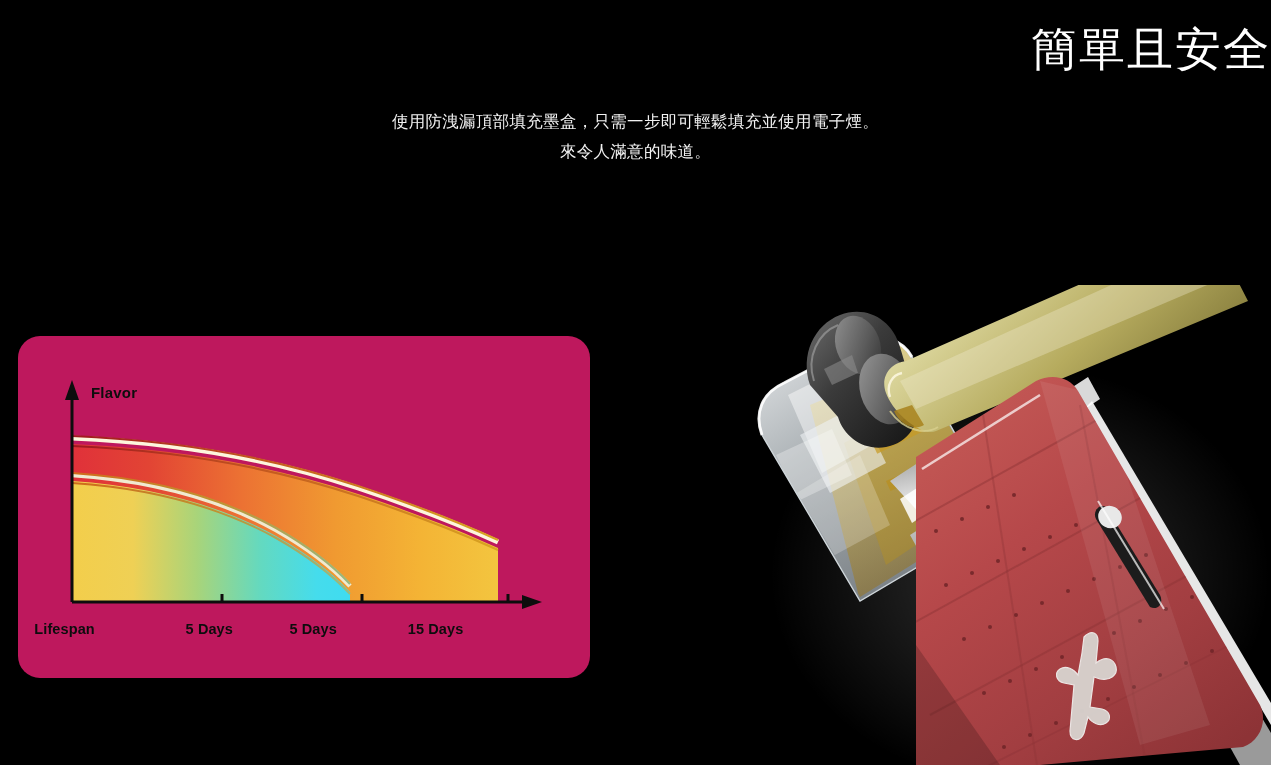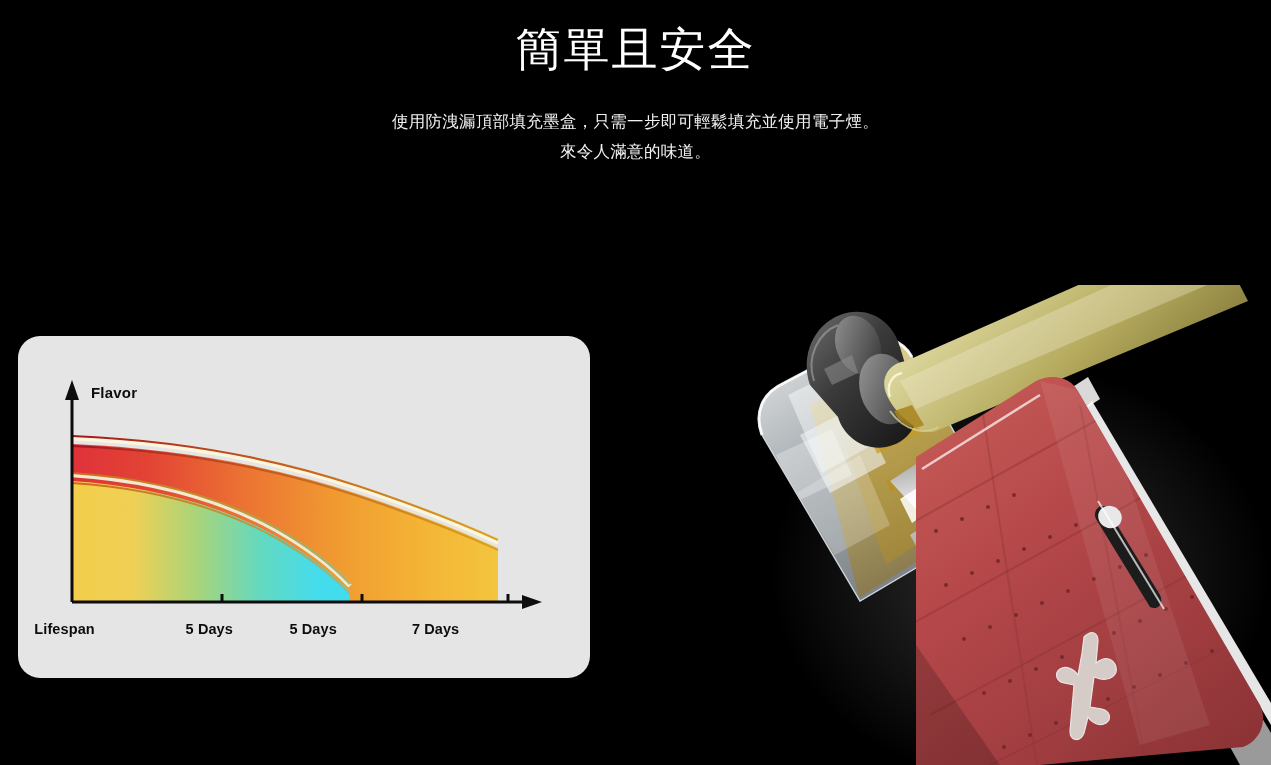--- a/index.html
+++ b/index.html
@@ -26,39 +26,40 @@
     text-align: center;
     z-index: 5;
   }
   .headline {
     font-size: 46px;
     line-height: 1.18;
     color: #ffffff;
     font-weight: 400;
     letter-spacing: 2px;
     padding-top: 22px;
+    text-align: right;
   }
   .subcopy {
     margin: 30px auto 4px auto;
     width: 600px;
     font-size: 16.5px;
     line-height: 30px;
     color: #f2f2f2;
     font-weight: 400;
     letter-spacing: .3px;
   }
 
   
   .chart-card {
     position: absolute;
     left: 18px;
     top: 336px;
     width: 572px;
     height: 342px;
-    background: #e5e5e5;
+    background: #be185d;
     border-radius: 22px;
     overflow: hidden;
   }
   .chart-svg-wrap {
     position: absolute;
     left: 0; top: 0;
     width: 572px;
     height: 342px;
   }
   .chart-svg { display: block; }
@@ -178,21 +179,21 @@
         </g>
       </svg>
     </div>
 
     <div class="axis-title">Flavor</div>
 
     <div class="xlabels">
       <span class="xlabel" style="left:9.7%;">Lifespan</span>
       <span class="xlabel" style="left:36.1%;padding-left:36px;">5 Days</span>
       <span class="xlabel" style="left:61.5%;">5 Days</span>
-      <span class="xlabel" style="left:87.0%;">7 Days</span>
+      <span class="xlabel" style="left:87.0%;">15 Days</span>
     </div>
   </div>
 
   <div class="product">
     <svg width="531" height="480" viewBox="0 0 531 480" xmlns="http://www.w3.org/2000/svg">
       <defs>
         <linearGradient id="leatherG" x1="0.15" y1="0" x2="0.85" y2="1">
           <stop offset="0%" stop-color="#c55a56"></stop>
           <stop offset="35%" stop-color="#b6484a"></stop>
           <stop offset="70%" stop-color="#a23e41"></stop>

